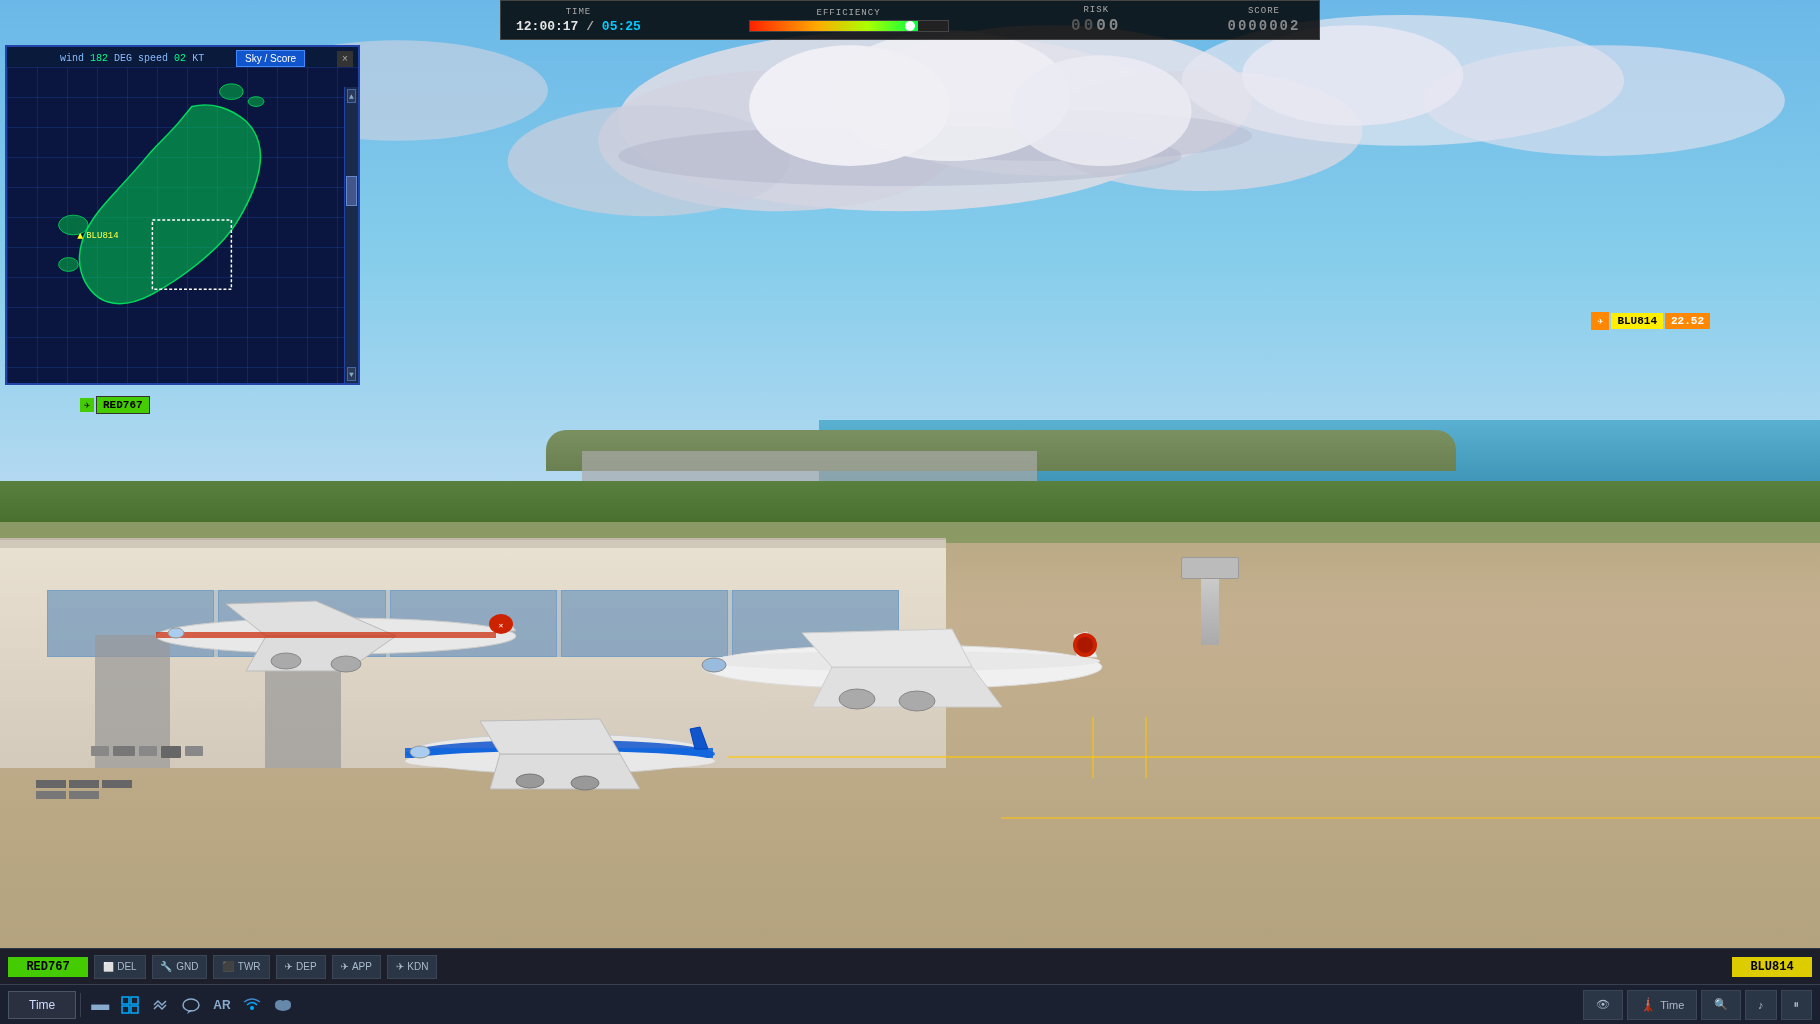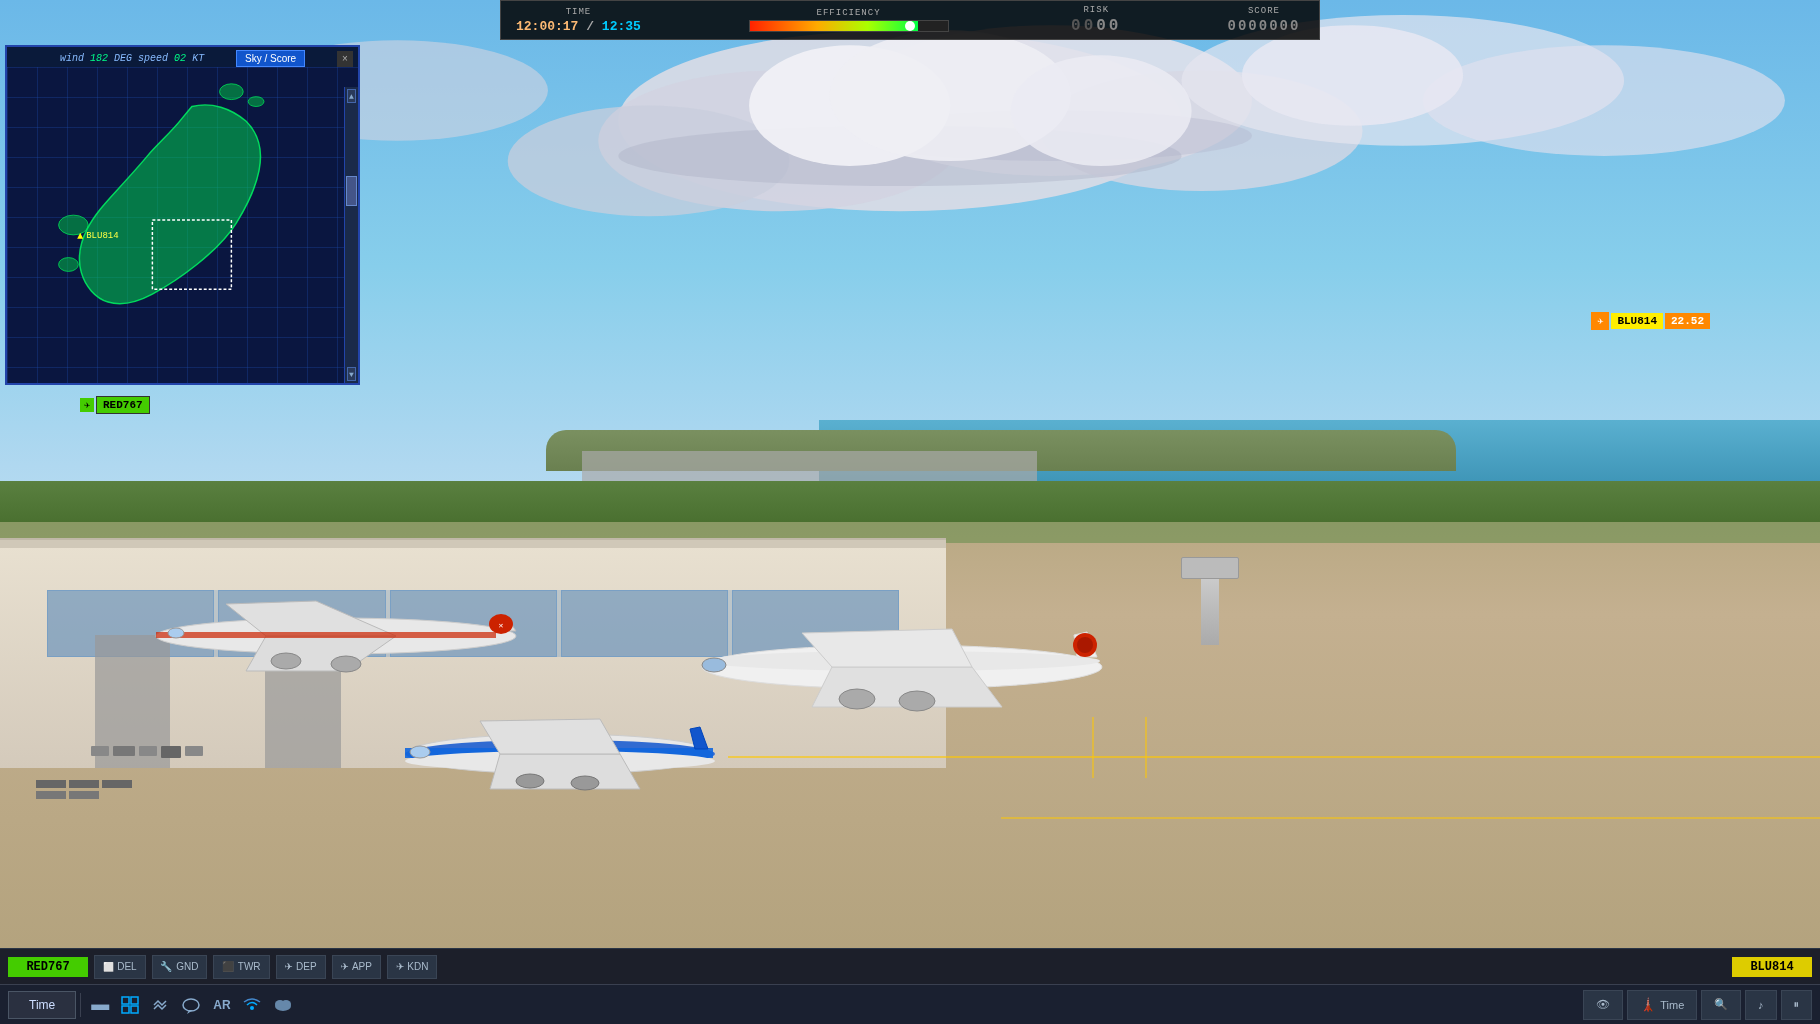--- a/index.html
+++ b/index.html
@@ -582,23 +582,23 @@
 
   <div style="position:absolute;bottom:26%;left:40%;right:0;height:2px;background:rgba(255,200,0,0.6);z-index:6;"></div>
   <div style="position:absolute;bottom:20%;left:55%;right:0;height:2px;background:rgba(255,200,0,0.5);z-index:6;"></div>
 
   <div style="position:absolute;bottom:24%;left:60%;width:3%;height:6%;border-left:2px solid rgba(255,200,0,0.5);border-right:2px solid rgba(255,200,0,0.5);z-index:7;"></div>
 
   <div id="hud-top">
     <div class="hud-section">
       <div class="hud-label">Time</div>
       <div class="hud-value time-display">
-        <span style="color:#fdba74;">12:00:17</span>
+        <span style="color:#e5e5e5;">12:00:17</span>
         <span style="color:#aaa;"> / </span>
-        <span style="color:#00ccff;">12:35</span>
+        <span style="color:#00ccff;">05:25</span>
       </div>
     </div>
 
     <div class="hud-section" style="min-width:240px;">
       <div class="hud-label">Efficiency</div>
       <div class="efficiency-bar-container">
         <div class="efficiency-bar">
           <div class="efficiency-indicator"></div>
         </div>
       </div>
@@ -606,37 +606,37 @@
 
     <div class="hud-section">
       <div class="hud-label">Risk</div>
       <div class="hud-value risk">
         <span style="color:#555;">0</span><span style="color:#555;">0</span><span style="color:#888;">00</span>
       </div>
     </div>
 
     <div class="hud-section">
       <div class="hud-label">Score</div>
-      <div class="hud-value score">0000000</div>
+      <div class="hud-value score">0000002</div>
     </div>
   </div>
 
   <div id="radar-panel">
     <div id="radar-header">
 
       <svg class="compass" viewBox="0 0 40 40">
         <circle cx="20" cy="20" r="18" fill="none" stroke="#6688aa" stroke-width="1.5"></circle>
         <circle cx="20" cy="20" r="15" fill="rgba(10,30,70,0.8)" stroke="#4466aa" stroke-width="1"></circle>
         <line x1="20" y1="5" x2="20" y2="15" stroke="#ff4444" stroke-width="2"></line>
         <line x1="20" y1="25" x2="20" y2="35" stroke="#aaaaaa" stroke-width="1.5"></line>
         <text x="20" y="4" text-anchor="middle" fill="#aaaaff" font-size="5">N</text>
         <polygon points="20,6 17,14 23,14" fill="#ff4444"></polygon>
       </svg>
 
-      <div class="wind-info" style="margin-left:48px;font-style:italic;">
+      <div class="wind-info" style="margin-left:48px;">
         <span>wind</span>
         <span style="color:#00ff88;">182</span>
         <span>DEG</span>
         <span> speed </span>
         <span style="color:#00ff88;">02</span>
         <span>KT</span>
       </div>
 
       <button class="sky-ground-btn">Sky / Score</button>
       <button class="radar-close-btn">×</button>

